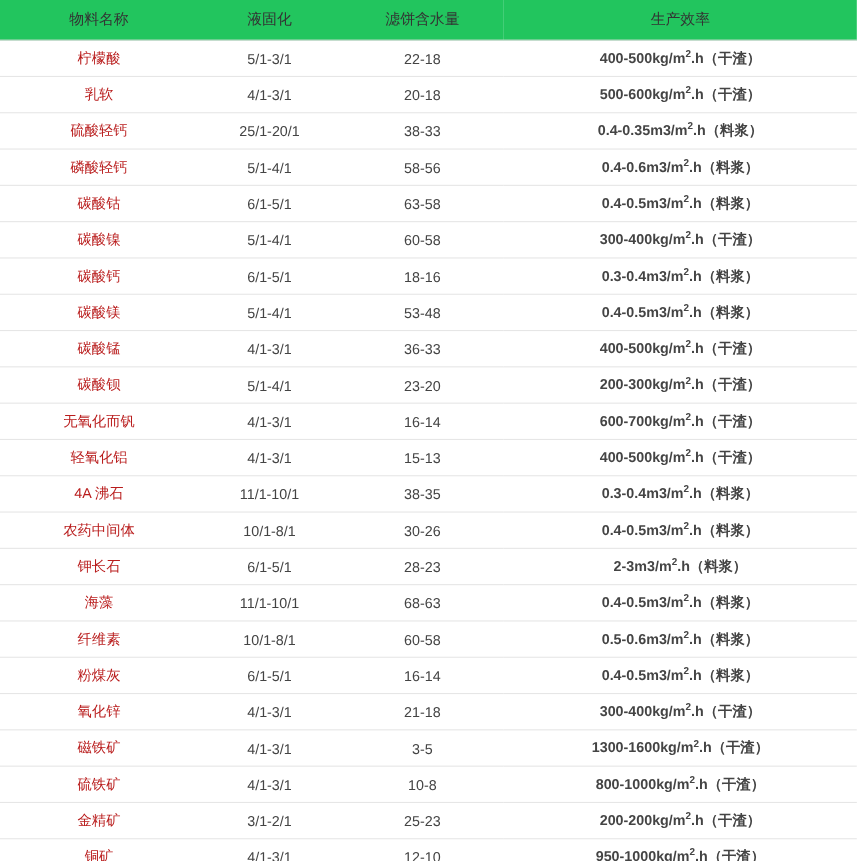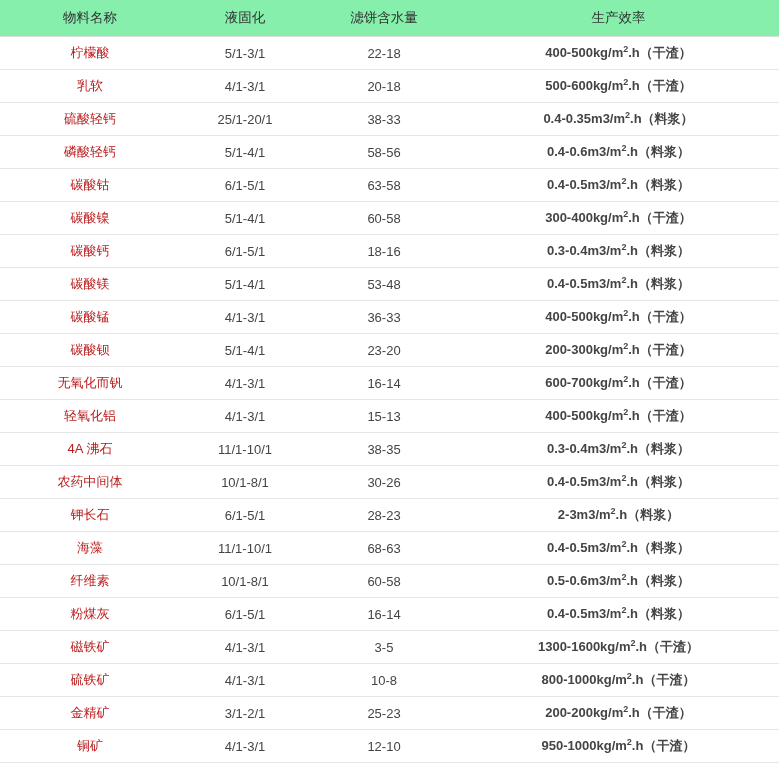--- a/index.html
+++ b/index.html
@@ -22,21 +22,21 @@
   .spec-table col.c1 { width: 130px; }
   .spec-table col.c2 { width: 148px; }
   .spec-table col.c3 { width: 321px; }
   .spec-table th {
     font-weight: normal;
     font-size: 13.5px;
     color: #333333;
     text-align: center;
     padding: 9px 4px 9px 4px;
     border-bottom: 1px solid #dcdcdc;
-    background: #86efac;
+    background: #22c55e;
   }
   .spec-table td {
     font-size: 13px;
     color: #444444;
     text-align: center;
     padding: 7px 4px 7px 4px;
     border-bottom: 1px solid #e6e6e6;
     background: #ffffff;
     white-space: nowrap;
   }
@@ -177,20 +177,26 @@
         <td>60-58</td>
         <td><span class="eff"><span>0.5-0.6m3/m</span><sup>2</sup><span>.h（料浆）</span></span></td>
       </tr>
       <tr>
         <td class="name">粉煤灰</td>
         <td>6/1-5/1</td>
         <td>16-14</td>
         <td><span class="eff"><span>0.4-0.5m3/m</span><sup>2</sup><span>.h（料浆）</span></span></td>
       </tr>
       <tr>
+        <td class="name">氧化锌</td>
+        <td>4/1-3/1</td>
+        <td>21-18</td>
+        <td><span class="eff"><span>300-400kg/m</span><sup>2</sup><span>.h（干渣）</span></span></td>
+      </tr>
+      <tr>
         <td class="name">磁铁矿</td>
         <td>4/1-3/1</td>
         <td>3-5</td>
         <td><span class="eff"><span>1300-1600kg/m</span><sup>2</sup><span>.h（干渣）</span></span></td>
       </tr>
       <tr>
         <td class="name">硫铁矿</td>
         <td>4/1-3/1</td>
         <td>10-8</td>
         <td><span class="eff"><span>800-1000kg/m</span><sup>2</sup><span>.h（干渣）</span></span></td>

